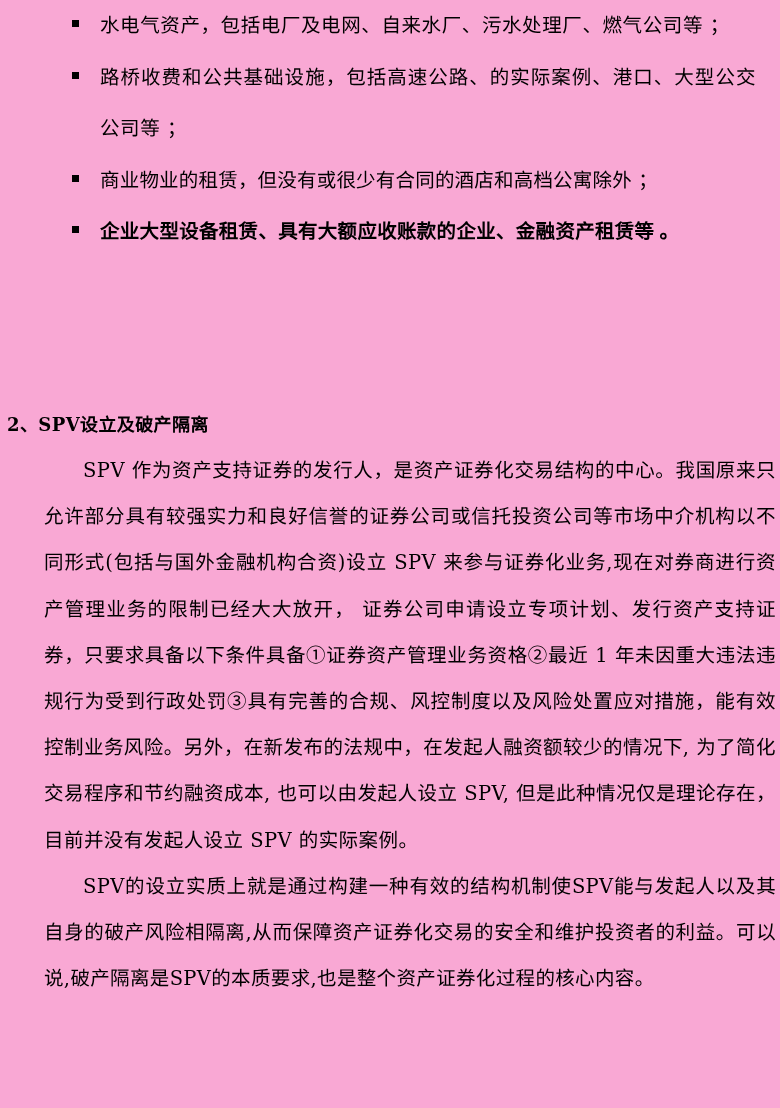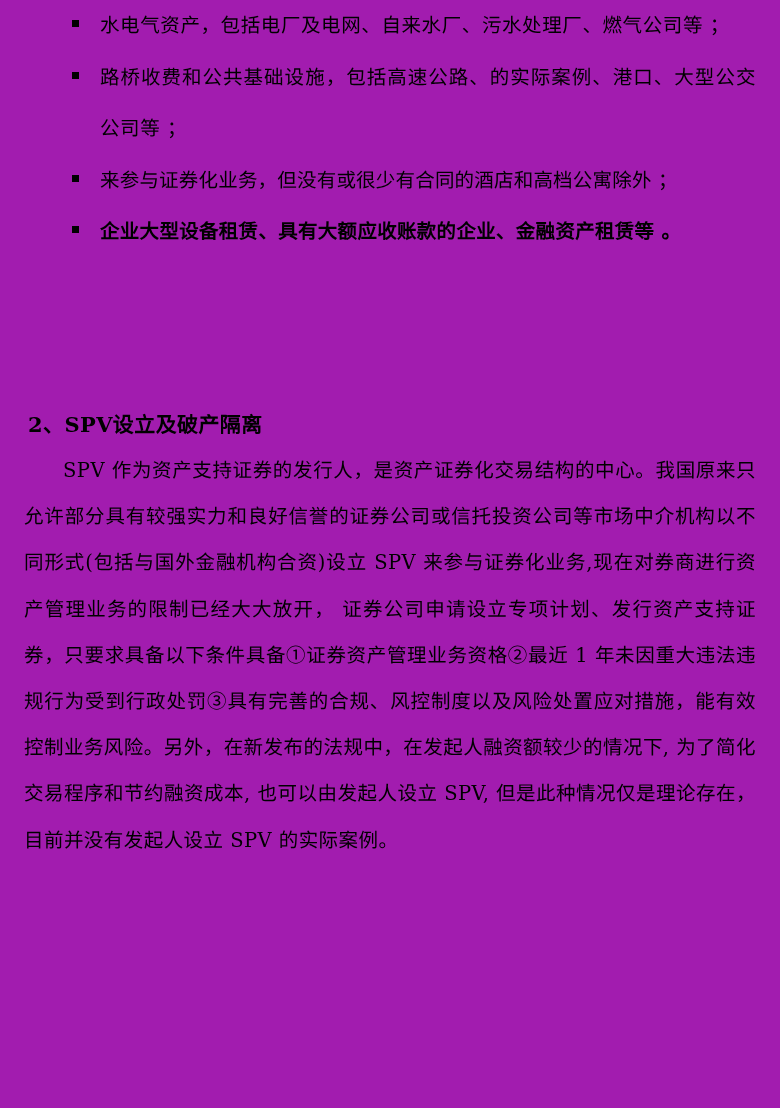--- a/index.html
+++ b/index.html
@@ -9,21 +9,21 @@
     background: #ffffff;
   }
   body {
     font-family: "DejaVu Serif", "Liberation Serif", serif;
     color: #000000;
   }
   .page {
     position: relative;
     width: 780px;
     height: 1108px;
-    background: #a21caf;
+    background: #f9a8d4;
     overflow: hidden;
     box-sizing: border-box;
   }
 
   
   .bullet-list {
     position: absolute;
     left: 0;
     top: 0;
     width: 780px;
@@ -54,28 +54,29 @@
     height: 7px;
     background: #000000;
     display: block;
   }
   .bullet-text {
     display: block;
   }
   .bullet-item.heavy .bullet-text {
     font-weight: 600;
     letter-spacing: 0.3px;
+    font-family: Liberation Serif, serif;
   }
 
   
   .section-heading {
     position: absolute;
-    left: 28px;
+    left: 7px;
     top: 410px;
-    font-size: 21px;
+    font-size: 18px;
     line-height: 30px;
     font-weight: 700;
     letter-spacing: 0.4px;
     white-space: nowrap;
   }
 
   
   .body-block {
     position: absolute;
     left: 24px;
@@ -111,29 +112,30 @@
       <span class="bullet-marker"></span>
       <span class="bullet-text">路桥收费和公共基础设施，包括高速公路、的实际案例、港口、大型公交公司等 ；</span>
     </li>
 
     <li class="bullet-item">
       <span class="bullet-marker"></span>
     </li>
 
     <li class="bullet-item tight">
       <span class="bullet-marker"></span>
-      <span class="bullet-text">来参与证券化业务，但没有或很少有合同的酒店和高档公寓除外 ；</span>
+      <span class="bullet-text">商业物业的租赁，但没有或很少有合同的酒店和高档公寓除外 ；</span>
     </li>
 
     <li class="bullet-item heavy">
       <span class="bullet-marker"></span>
       <span class="bullet-text">企业大型设备租赁、具有大额应收账款的企业、金融资产租赁等 。</span>
     </li>
 
   </ul>
 
   <div class="section-heading">2、SPV设立及破产隔离</div>
 
-  <div class="body-block" style="top:448px;">
+  <div class="body-block" style="top:448px;margin-left:20px;">
     <p class="para p1">SPV 作为资产支持证券的发行人，是资产证券化交易结构的中心。我国原来只允许部分具有较强实力和良好信誉的证券公司或信托投资公司等市场中介机构以不同形式(包括与国外金融机构合资)设立 SPV 来参与证券化业务,现在对券商进行资产管理业务的限制已经大大放开， 证券公司申请设立专项计划、发行资产支持证券，只要求具备以下条件具备①证券资产管理业务资格②最近 1 年未因重大违法违规行为受到行政处罚③具有完善的合规、风控制度以及风险处置应对措施，能有效控制业务风险。另外，在新发布的法规中，在发起人融资额较少的情况下, 为了简化交易程序和节约融资成本, 也可以由发起人设立 SPV, 但是此种情况仅是理论存在，目前并没有发起人设立 SPV 的实际案例。</p>
+    <p class="para p2">SPV的设立实质上就是通过构建一种有效的结构机制使SPV能与发起人以及其自身的破产风险相隔离,从而保障资产证券化交易的安全和维护投资者的利益。可以说,破产隔离是SPV的本质要求,也是整个资产证券化过程的核心内容。</p>
   </div>
 
 </div>
 
 </body></html>

